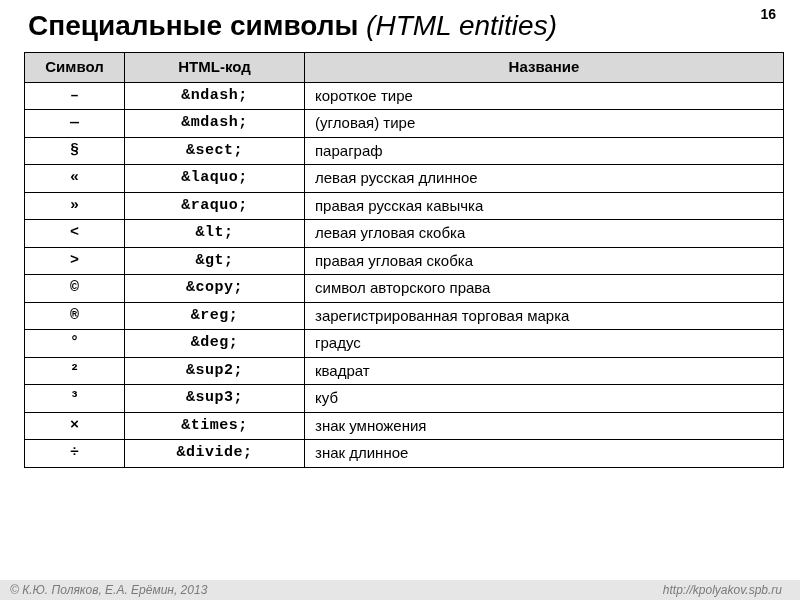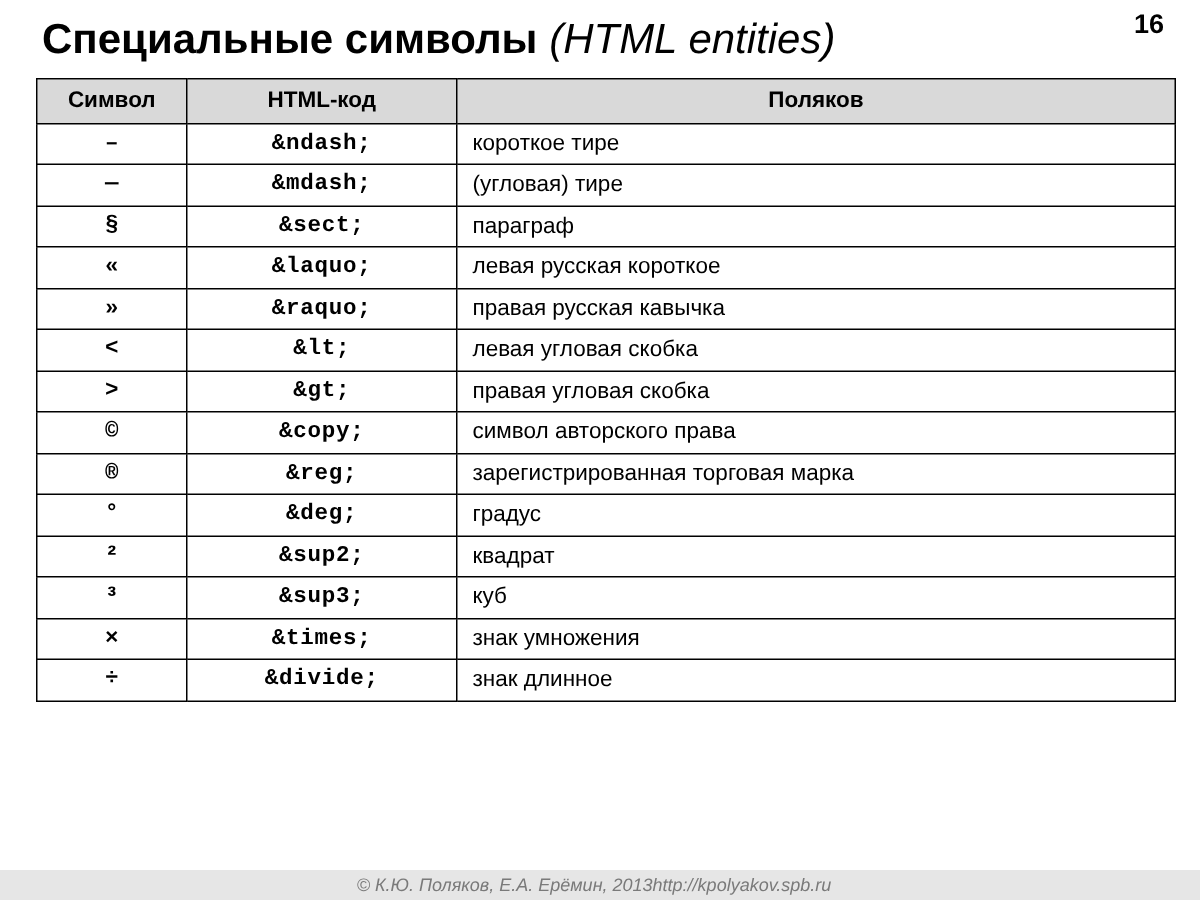--- a/index.html
+++ b/index.html
@@ -8,21 +8,21 @@
     height: 600px;
     font-family: Arial, Helvetica, sans-serif;
     background: #fff;
     position: relative;
     overflow: hidden;
   }
   .page-number {
     position: absolute;
     top: 6px;
     right: 24px;
-    font-size: 18px;
+    font-size: 14px;
     font-weight: bold;
     color: #000;
   }
   .title {
     padding: 10px 0 10px 28px;
     font-size: 28px;
   }
   .title .bold { font-weight: bold; }
   .title .italic { font-style: italic; font-weight: normal; }
   table {
@@ -64,21 +64,21 @@
     padding-left: 10px;
   }
   .footer {
     position: absolute;
     left: 0;
     right: 0;
     bottom: 0;
     height: 20px;
     background: #e6e6e6;
     display: flex;
-    justify-content: center;
+    justify-content: space-between;
     align-items: center;
     font-size: 12px;
     font-style: italic;
     color: #7a7a7a;
     padding: 0 18px 0 10px;
   }
 </style>
 </head>
 <body>
 
@@ -92,21 +92,21 @@
 <table>
   <colgroup>
     <col class="c1">
       <col class="c2">
       <col class="c3">
   </colgroup>
   <thead>
     <tr>
       <th>Символ</th>
       <th>HTML-код</th>
-      <th>Поляков</th>
+      <th>Название</th>
     </tr>
   </thead>
   <tbody id="tbody">
       <tr>
         <td class="sym">–</td>
         <td class="code">&amp;ndash;</td>
         <td class="desc">короткое тире</td>
       </tr>
       <tr>
         <td class="sym">—</td>
@@ -114,21 +114,21 @@
         <td class="desc">(угловая) тире</td>
       </tr>
       <tr>
         <td class="sym">§</td>
         <td class="code">&amp;sect;</td>
         <td class="desc">параграф</td>
       </tr>
       <tr>
         <td class="sym">«</td>
         <td class="code">&amp;laquo;</td>
-        <td class="desc">левая русская короткое</td>
+        <td class="desc">левая русская длинное</td>
       </tr>
       <tr>
         <td class="sym">»</td>
         <td class="code">&amp;raquo;</td>
         <td class="desc">правая русская кавычка</td>
       </tr>
       <tr>
         <td class="sym">&lt;</td>
         <td class="code">&amp;lt;</td>
         <td class="desc">левая угловая скобка</td>

